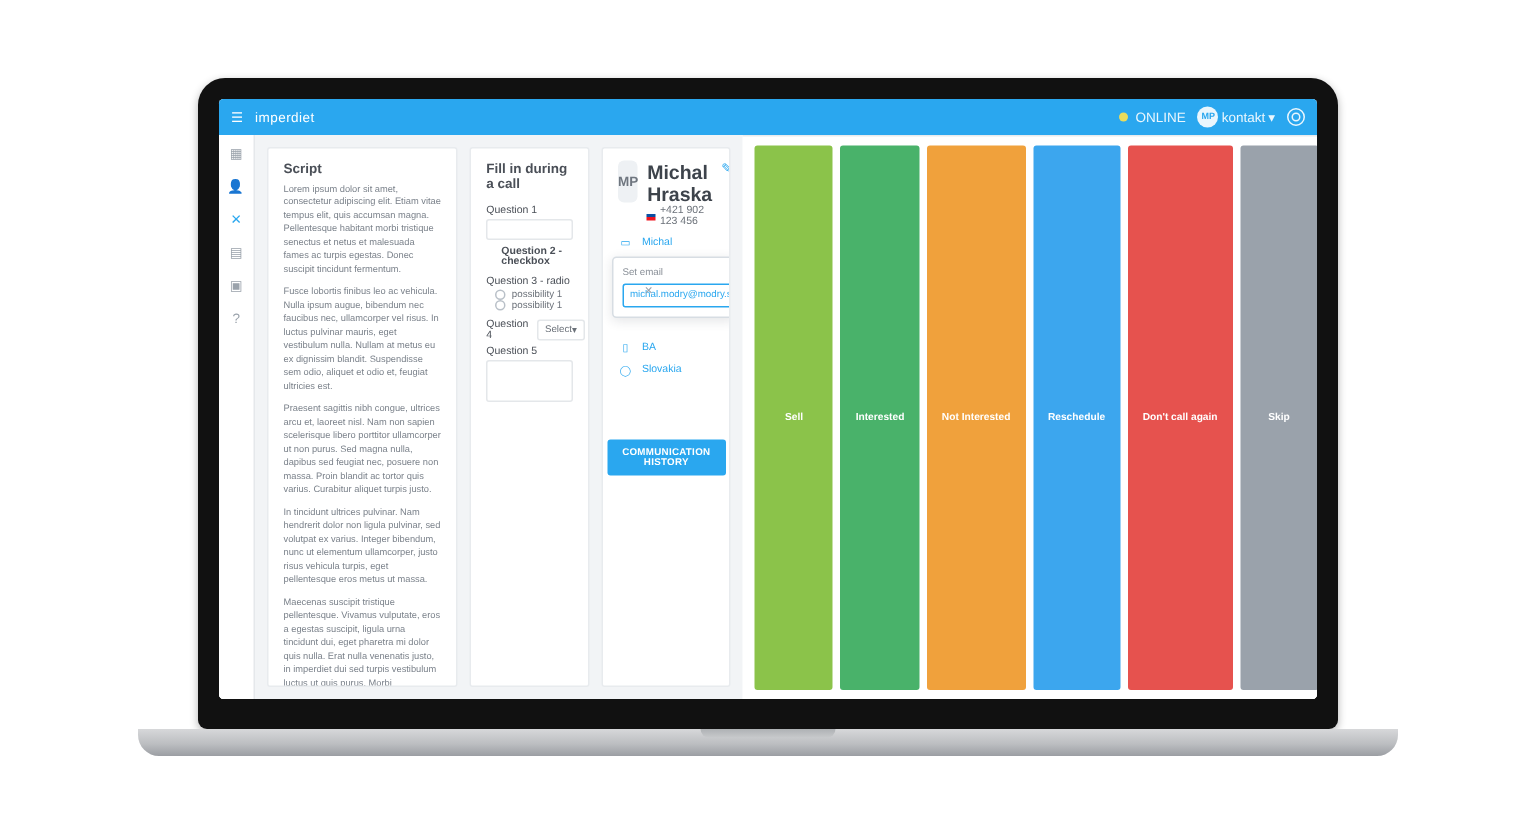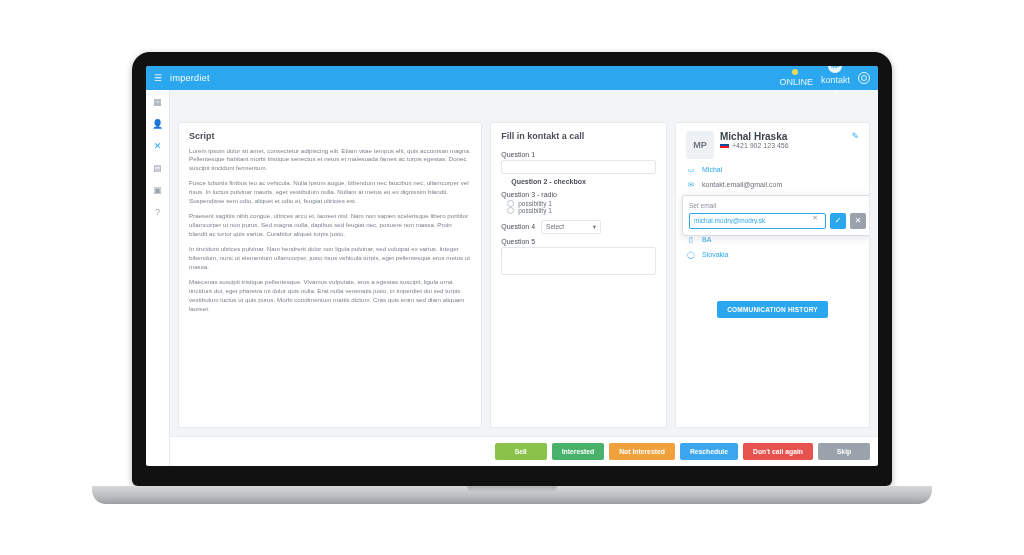--- a/index.html
+++ b/index.html
@@ -57,21 +57,21 @@
     gap: 8px;
     flex: 0 0 auto;
   }
   .topbar .brand { font-weight: 500; letter-spacing: .3px; }
   .topbar .spacer { flex: 1; }
   .status-dot { width:6px;height:6px;border-radius:50%;background:#ffe24c;display:inline-block;margin-right:3px;vertical-align:middle; }
   .avatar-sm {
     width:14px;height:14px;border-radius:50%;background:#fff;color:#2aa7ef;
     display:inline-flex;align-items:center;justify-content:center;font-size:6px;font-weight:600;
   }
-  .top-action { opacity:.9; display:inline-flex; align-items:center; gap:2px;flex-direction:column; }
+  .top-action { opacity:.9; display:inline-flex; align-items:center; gap:2px; }
   .gear { width:12px;height:12px;border:1px solid #fff;border-radius:50%; position:relative; }
   .gear::after{content:"";position:absolute;inset:2px;border:1px solid #fff;border-radius:50%;}
 
   
   .body {
     flex:1;
     display:flex;
     min-height:0;
     background:#f2f4f6;
   }
@@ -84,23 +84,21 @@
     align-items:center;
     padding-top:6px;
     gap:10px;
   }
   .side-ic { width:12px;height:12px;display:flex;align-items:center;justify-content:center;color:#9aa2ab;font-size:9px; }
   .side-ic.active { color:#2aa7ef; }
 
   .main {
     flex:1;
     display:flex;
-    flex-direction:column;
     min-width:0;
-    margin-top:24px;
   }
   .panels {
     flex:1;
     display:flex;
     gap:8px;
     padding:8px;
     min-height:0;
   }
   .panel {
     background:#fff;
@@ -130,21 +128,21 @@
     border:1px solid #e4e7ea; border-radius:2px; height:14px; width:60px;
     display:flex;align-items:center;justify-content:space-between;padding:0 4px;font-size:6.5px;color:#6b7179;
   }
 
   
   .contact-head { display:flex; gap:6px; align-items:flex-start; }
   .avatar-md {
     width:28px;height:28px;border-radius:4px;background:#eef1f4;color:#6f767f;
     display:flex;align-items:center;justify-content:center;font-size:9px;font-weight:600;
   }
-  .cname { font-size:10px; font-weight:600; color:#3d434b; }
+  .cname { font-size:13px; font-weight:600; color:#3d434b; }
   .cphone { font-size:7px; color:#6b7179; display:flex;align-items:center;gap:3px; }
   .flag { width:9px;height:6px;background:linear-gradient(#fff 33%,#0b4ea2 33% 66%,#ee1620 66%);display:inline-block; }
   .edit-ic { margin-left:auto; color:#2aa7ef; font-size:9px; }
 
   .field-row { display:flex; align-items:center; gap:6px; margin-top:7px; font-size:7px; color:#2aa7ef; }
   .field-row.muted { color:#6b7179; }
   .fi { width:10px; text-align:center; color:#2aa7ef; }
 
   .popover {
     position:absolute;
@@ -234,21 +232,21 @@
             <div class="panel script">
               <h3>Script</h3>
               <p>Lorem ipsum dolor sit amet, consectetur adipiscing elit. Etiam vitae tempus elit, quis accumsan magna. Pellentesque habitant morbi tristique senectus et netus et malesuada fames ac turpis egestas. Donec suscipit tincidunt fermentum.</p>
               <p>Fusce lobortis finibus leo ac vehicula. Nulla ipsum augue, bibendum nec faucibus nec, ullamcorper vel risus. In luctus pulvinar mauris, eget vestibulum nulla. Nullam at metus eu ex dignissim blandit. Suspendisse sem odio, aliquet et odio et, feugiat ultricies est.</p>
               <p>Praesent sagittis nibh congue, ultrices arcu et, laoreet nisl. Nam non sapien scelerisque libero porttitor ullamcorper ut non purus. Sed magna nulla, dapibus sed feugiat nec, posuere non massa. Proin blandit ac tortor quis varius. Curabitur aliquet turpis justo.</p>
               <p>In tincidunt ultrices pulvinar. Nam hendrerit dolor non ligula pulvinar, sed volutpat ex varius. Integer bibendum, nunc ut elementum ullamcorper, justo risus vehicula turpis, eget pellentesque eros metus ut massa.</p>
               <p>Maecenas suscipit tristique pellentesque. Vivamus vulputate, eros a egestas suscipit, ligula urna tincidunt dui, eget pharetra mi dolor quis nulla. Erat nulla venenatis justo, in imperdiet dui sed turpis vestibulum luctus ut quis purus. Morbi condimentum mattis dictum. Cras quis enim sed diam aliquam laoreet.</p>
             </div>
 
             <div class="panel fill">
-              <h3>Fill in kontakt a call</h3>
+              <h3>Fill in during a call</h3>
 
               <div class="qlabel">Question 1</div>
               <input class="inp" style="">
 
               <div class="qlabel sub">Question 2 - checkbox</div>
 
               <div class="qlabel">Question 3 - radio</div>
               <div class="radio-row">
                 <span class="r"></span>
                 <span>possibility 1</span>

